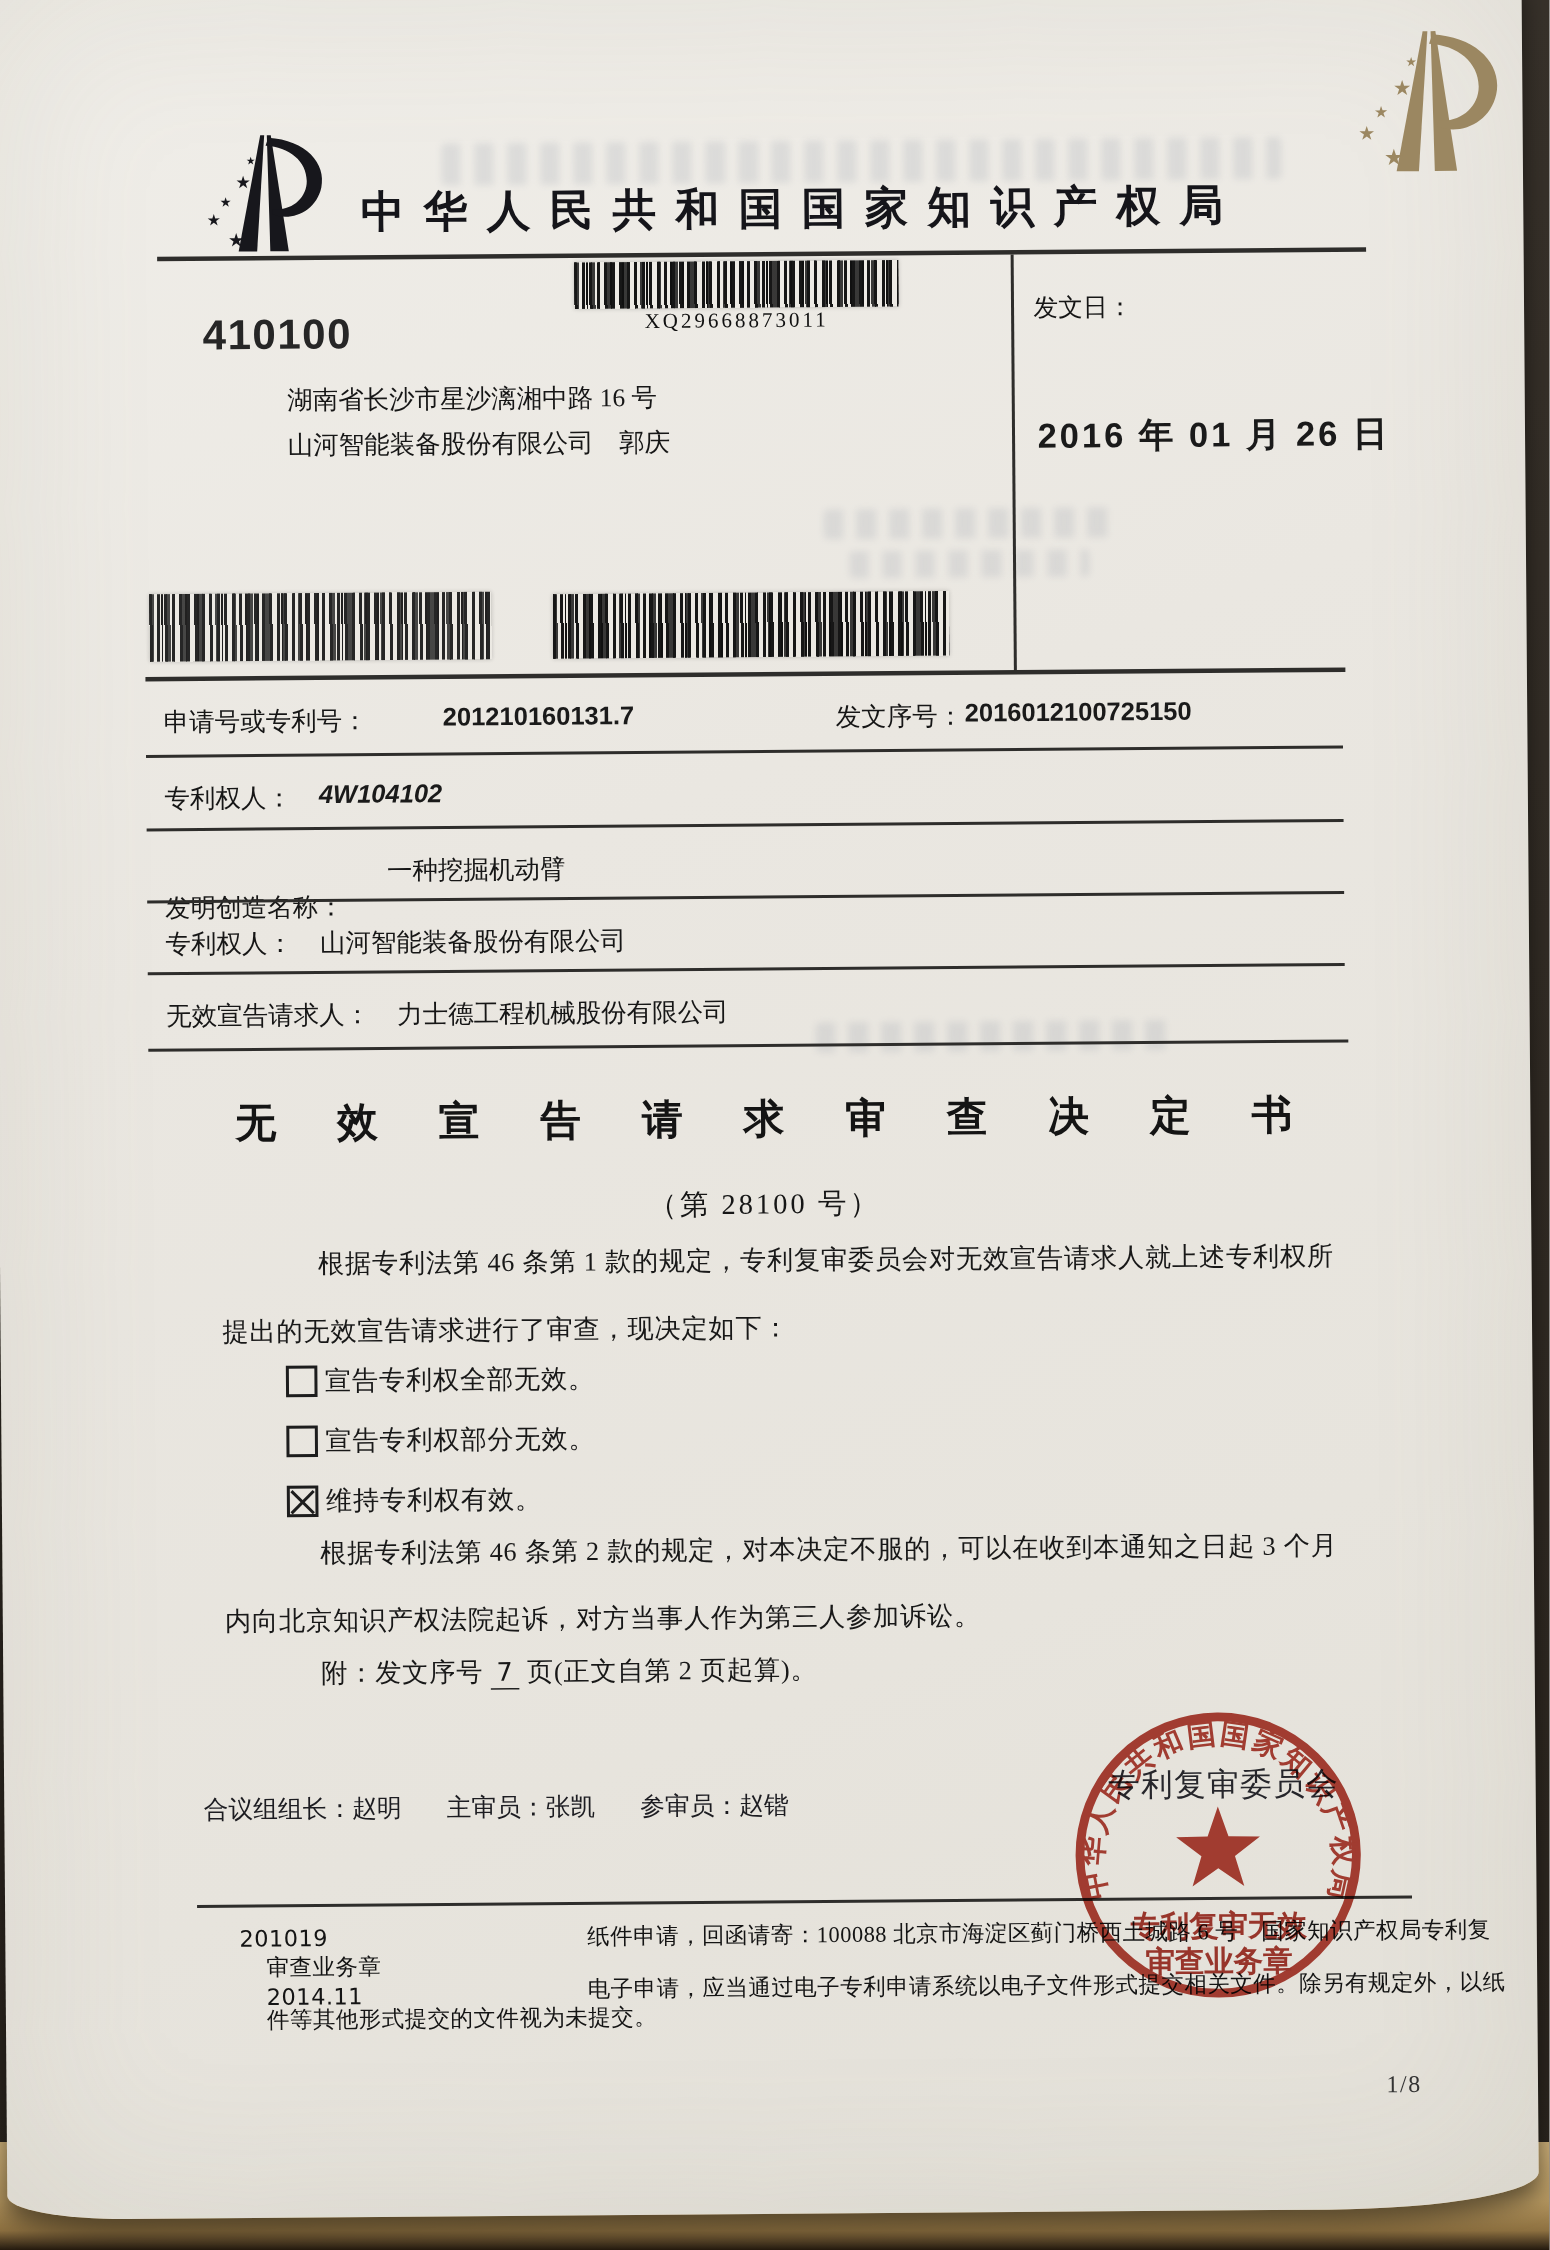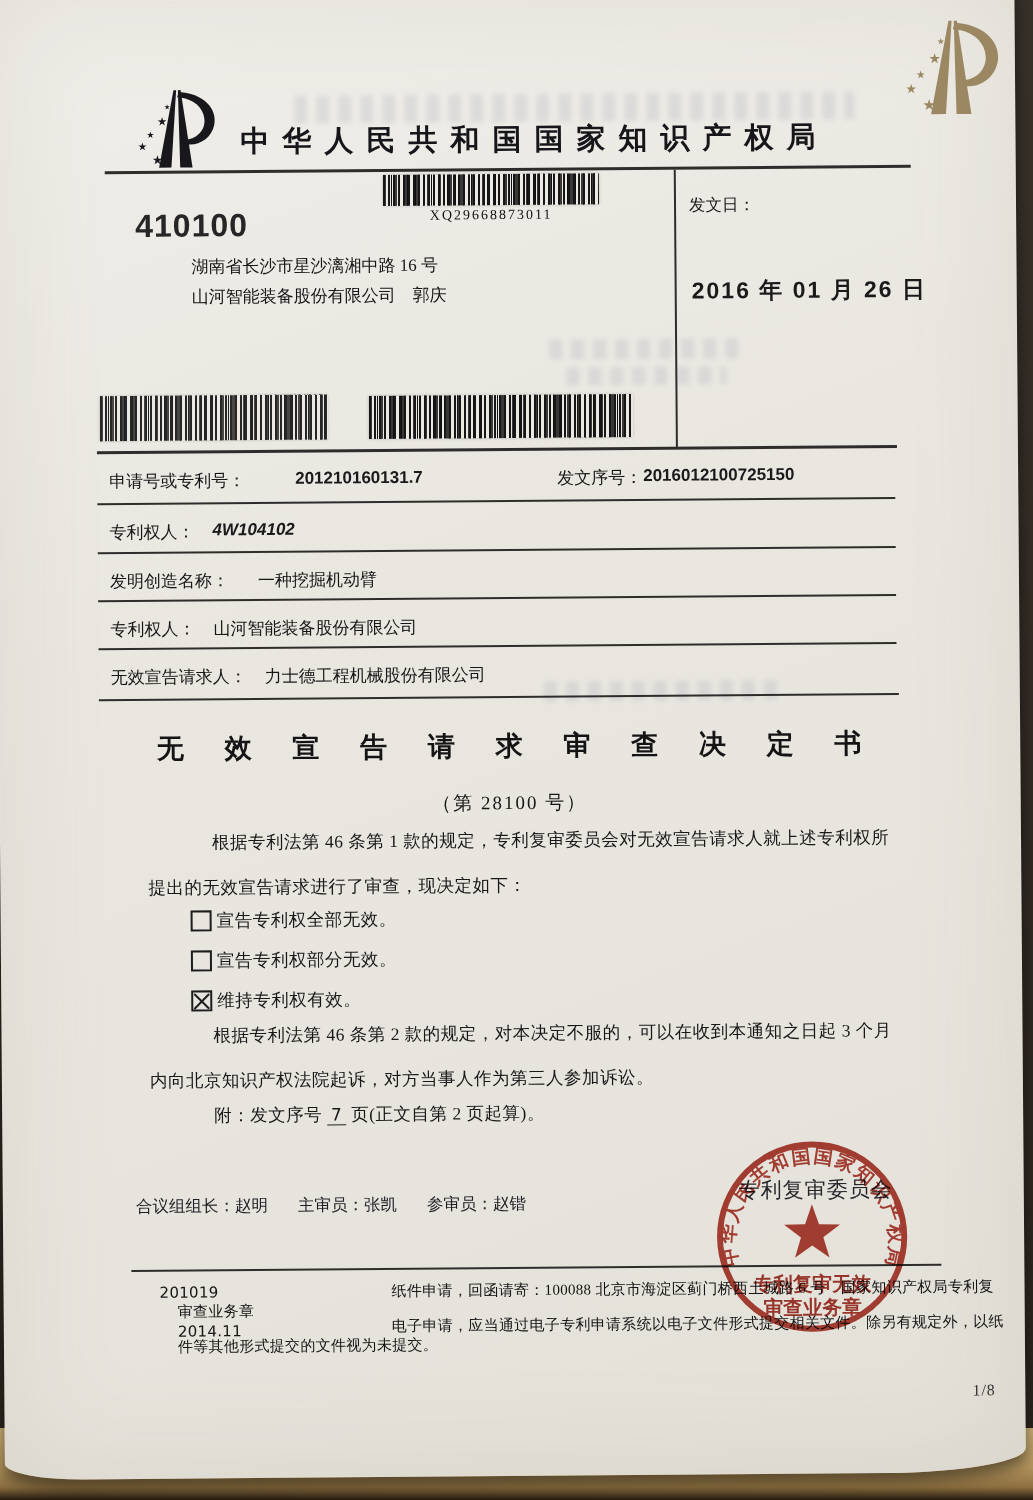--- a/index.html
+++ b/index.html
@@ -19,21 +19,21 @@
     transform:rotate(-0.45deg);transform-origin:50% 100%;
     border-bottom-left-radius:80px 16px;border-bottom-right-radius:140px 24px;
     box-shadow:0 8px 16px rgba(0,0,0,.5), inset 0 0 110px rgba(150,140,118,.16);
   }
   .abs{position:absolute;}
   .hr{position:absolute;background:#2e2d2b;height:2px;}
   .vr{position:absolute;background:#2e2d2b;width:2px;}
   .ghost{position:absolute;filter:blur(2.6px);opacity:.45;border-radius:3px;
     background:repeating-linear-gradient(90deg,rgba(122,132,150,.34) 0 13px,rgba(122,132,150,0) 13px 22px);}
   .agency{font-size:29px;font-weight:bold;letter-spacing:13px;white-space:nowrap;color:#15151a;}
-  .postal{font-family:"Liberation Sans","DejaVu Sans",sans-serif;font-weight:bold;font-size:32px;letter-spacing:1px;color:#262626;}
+  .postal{font-family:"Liberation Sans","DejaVu Sans",sans-serif;font-weight:bold;font-size:28px;letter-spacing:1px;color:#262626;}
   .lbl{font-size:17px;white-space:nowrap;color:#161616;}
   .val{font-family:"Liberation Sans","DejaVu Sans",sans-serif;font-weight:bold;font-size:17px;white-space:nowrap;color:#1a1a1a;}
   .valserif{font-size:17px;white-space:nowrap;color:#161616;}
   .bc{background:
     repeating-linear-gradient(90deg,#161616 0 2px,transparent 2px 5px),
     repeating-linear-gradient(90deg,#101010 0 1px,transparent 1px 8px),
     repeating-linear-gradient(90deg,rgba(25,25,25,.85) 0 3px,transparent 3px 11px);
     box-shadow:0 0 3px rgba(40,40,40,.25);}
   .bctext{font-size:14px;letter-spacing:2px;text-align:center;color:#111;}
   .doc-title{font-size:27px;font-weight:bold;letter-spacing:17px;text-align:center;text-indent:17px;white-space:nowrap;color:#141414;}
@@ -108,21 +108,21 @@
   <div class="abs lbl" style="left:112px;top:477px;">申请号或专利号：</div>
   <div class="abs val" style="left:298px;top:477px;">201210160131.7</div>
   <div class="abs lbl" style="left:540px;top:477px;margin-left:20px;">发文序号：</div>
   <div class="abs val" style="left:646px;top:477px;">2016012100725150</div>
 
   <div class="hr" style="left:100px;top:510px;width:798px;"></div>
   <div class="abs lbl" style="left:112px;top:528px;">专利权人：</div>
   <div class="abs val" style="left:215px;top:528px;font-style:italic;">4W104102</div>
 
   <div class="hr" style="left:100px;top:559px;width:798px;"></div>
-  <div class="abs lbl" style="left:112px;top:577px;text-align:right;">发明创造名称：</div>
+  <div class="abs lbl" style="left:112px;top:601px;text-align:right;">发明创造名称：</div>
   <div class="abs valserif" style="left:244px;top:577px;margin-left:16px;">一种挖掘机动臂</div>
 
   <div class="hr" style="left:100px;top:607px;width:798px;"></div>
   <div class="abs lbl" style="left:112px;top:625px;">专利权人：</div>
   <div class="abs valserif" style="left:215px;top:625px;">山河智能装备股份有限公司</div>
 
   <div class="hr" style="left:100px;top:655px;width:798px;"></div>
   <div class="abs lbl" style="left:112px;top:673px;">无效宣告请求人：</div>
   <div class="abs valserif" style="left:266px;top:673px;">力士德工程机械股份有限公司</div>
   <div class="hr" style="left:100px;top:706px;width:800px;"></div>
@@ -170,21 +170,21 @@
   <div class="abs committee" style="left:736px;top:1188px;">专利复审委员会</div>
 
   <div class="hr" style="left:128px;top:1277px;width:810px;"></div>
   <div class="abs footer-t" style="left:156px;top:1291px;font-family:'DejaVu Sans',sans-serif;">201019</div>
   <div class="abs footer-t" style="left:388px;top:1291px;">纸件申请，回函请寄：100088 北京市海淀区蓟门桥西土城路 6 号　国家知识产权局专利复</div>
   <div class="abs footer-t" style="left:174px;top:1310px;">审查业务章</div>
   <div class="abs footer-t" style="left:174px;top:1330px;font-family:'DejaVu Sans',sans-serif;">2014.11</div>
   <div class="abs footer-t" style="left:388px;top:1326px;">电子申请，应当通过电子专利申请系统以电子文件形式提交相关文件。除另有规定外，以纸</div>
   <div class="abs footer-t" style="left:174px;top:1345px;">件等其他形式提交的文件视为未提交。</div>
 
-  <div class="abs pagenum" style="left:920px;top:1395px;margin-left:48px;">1/8</div>
+  <div class="abs pagenum" style="left:920px;top:1395px;">1/8</div>
 
   <svg class="abs seal" style="left:711px;top:1151px;" width="196" height="196" viewBox="0 0 200 200">
     <circle cx="100" cy="100" r="94" fill="none" stroke="#ad3428" stroke-width="6"></circle>
     <path id="ringPath" d="M 26,131 A 79,79 0 1 1 174,131" fill="none"></path>
     <text fill="#ad3428" font-size="19.5" font-weight="bold" letter-spacing="2" font-family="'Liberation Serif','DejaVu Serif',serif">
       <textPath href="#ringPath" startOffset="1%">中华人民共和国国家知识产权局</textPath>
     </text>
     <polygon fill="#ad3428" points="100,67 107.1,87.3 128.5,87.7 111.4,100.7 117.6,121.3 100,109 82.4,121.3 88.6,100.7 71.5,87.7 92.9,87.3"></polygon>
     <text x="100" y="155" text-anchor="middle" fill="#a32d22" font-size="20" font-weight="bold" font-family="'Liberation Serif','DejaVu Serif',serif">专利复审无效</text>
     <text x="100" y="179" text-anchor="middle" fill="#a32d22" font-size="20" font-weight="bold" font-family="'Liberation Serif','DejaVu Serif',serif">审查业务章</text>

